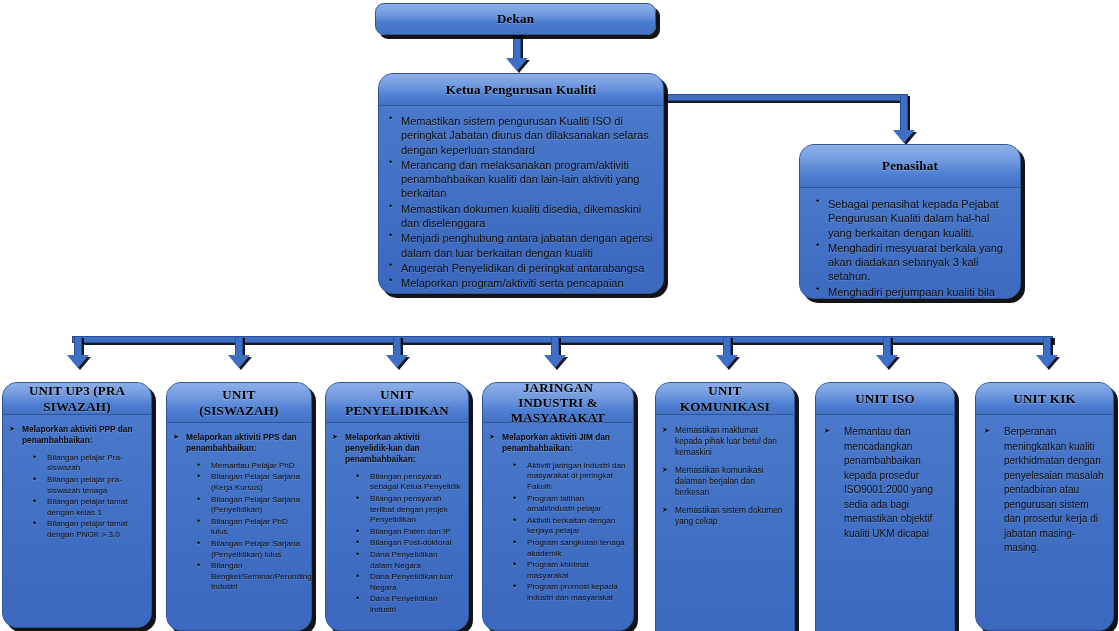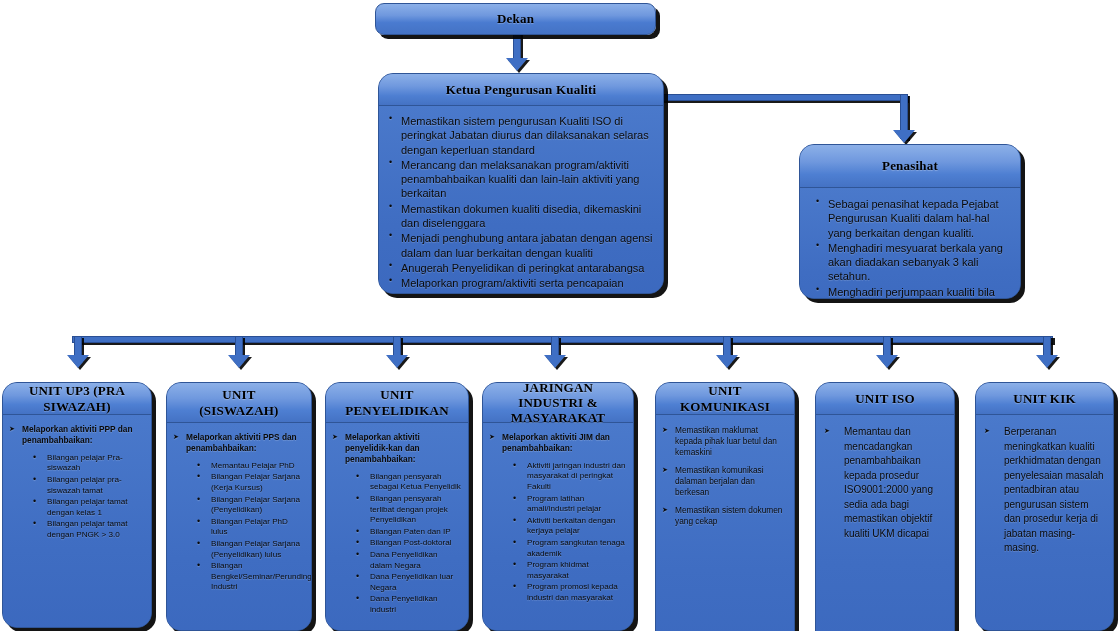--- a/index.html
+++ b/index.html
@@ -224,21 +224,21 @@
       <div class="panel" style="left: 2px; top: 382px; width: 150px; height: 246px;">
         <div class="panel-head" style="height: 32px;">
           <div class="node-title" style="white-space: pre-line;">UNIT UP3 (PRA SIWAZAH)</div>
         </div>
         <div class="panel-body" style="padding: 9px 8px 6px 6px;">
           <ul class="arrowlist">
             <li style="margin-bottom: 0px;">Melaporkan aktiviti PPP dan penambahbaikan:</li>
           </ul>
           <ul class="lv2">
             <li>Bilangan pelajar Pra-siswazah</li>
-            <li>Bilangan pelajar pra-siswazah tamat</li>
+            <li>Bilangan pelajar pra-siswazah tenaga</li>
             <li>Bilangan pelajar tamat dengan kelas 1</li>
             <li>Bilangan pelajar tamat dengan PNGK &gt; 3.0</li>
           </ul>
         </div>
       </div>
       <div class="panel" style="left: 166px; top: 382px; width: 146px; height: 249px;">
         <div class="panel-head" style="height: 40px;">
           <div class="node-title" style="white-space: pre-line;">UNIT
 (SISWAZAH)</div>
         </div>

